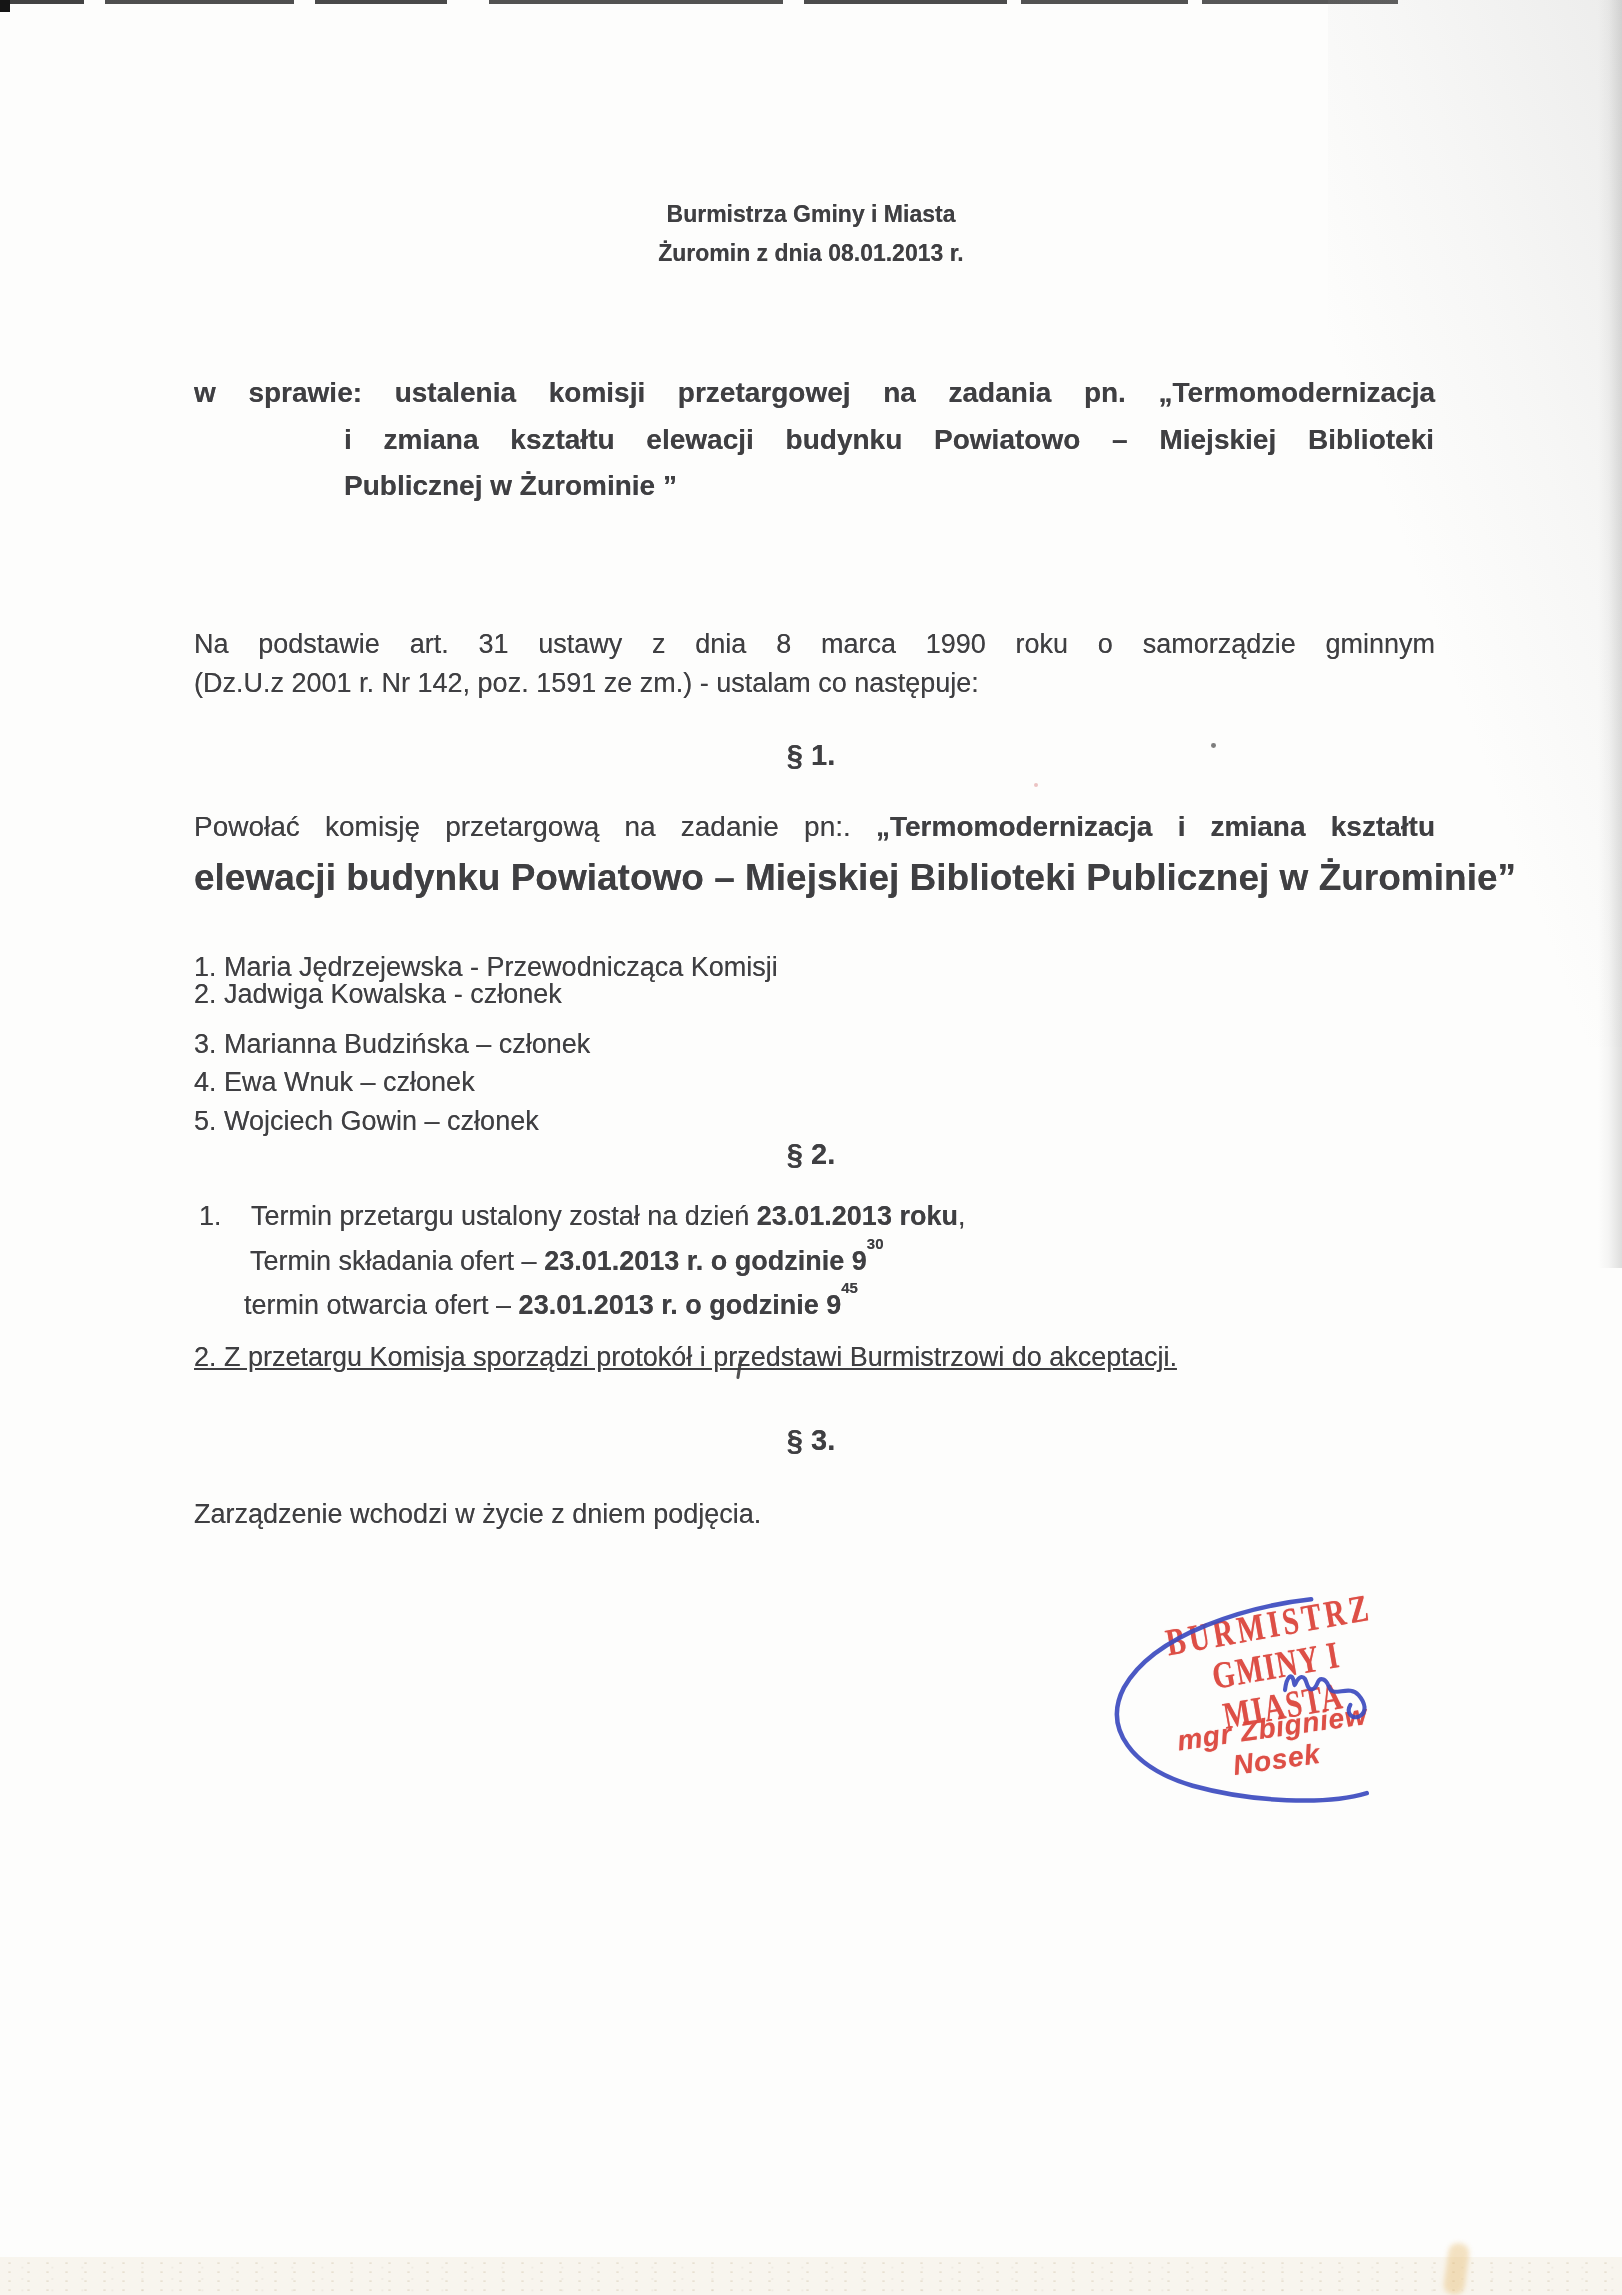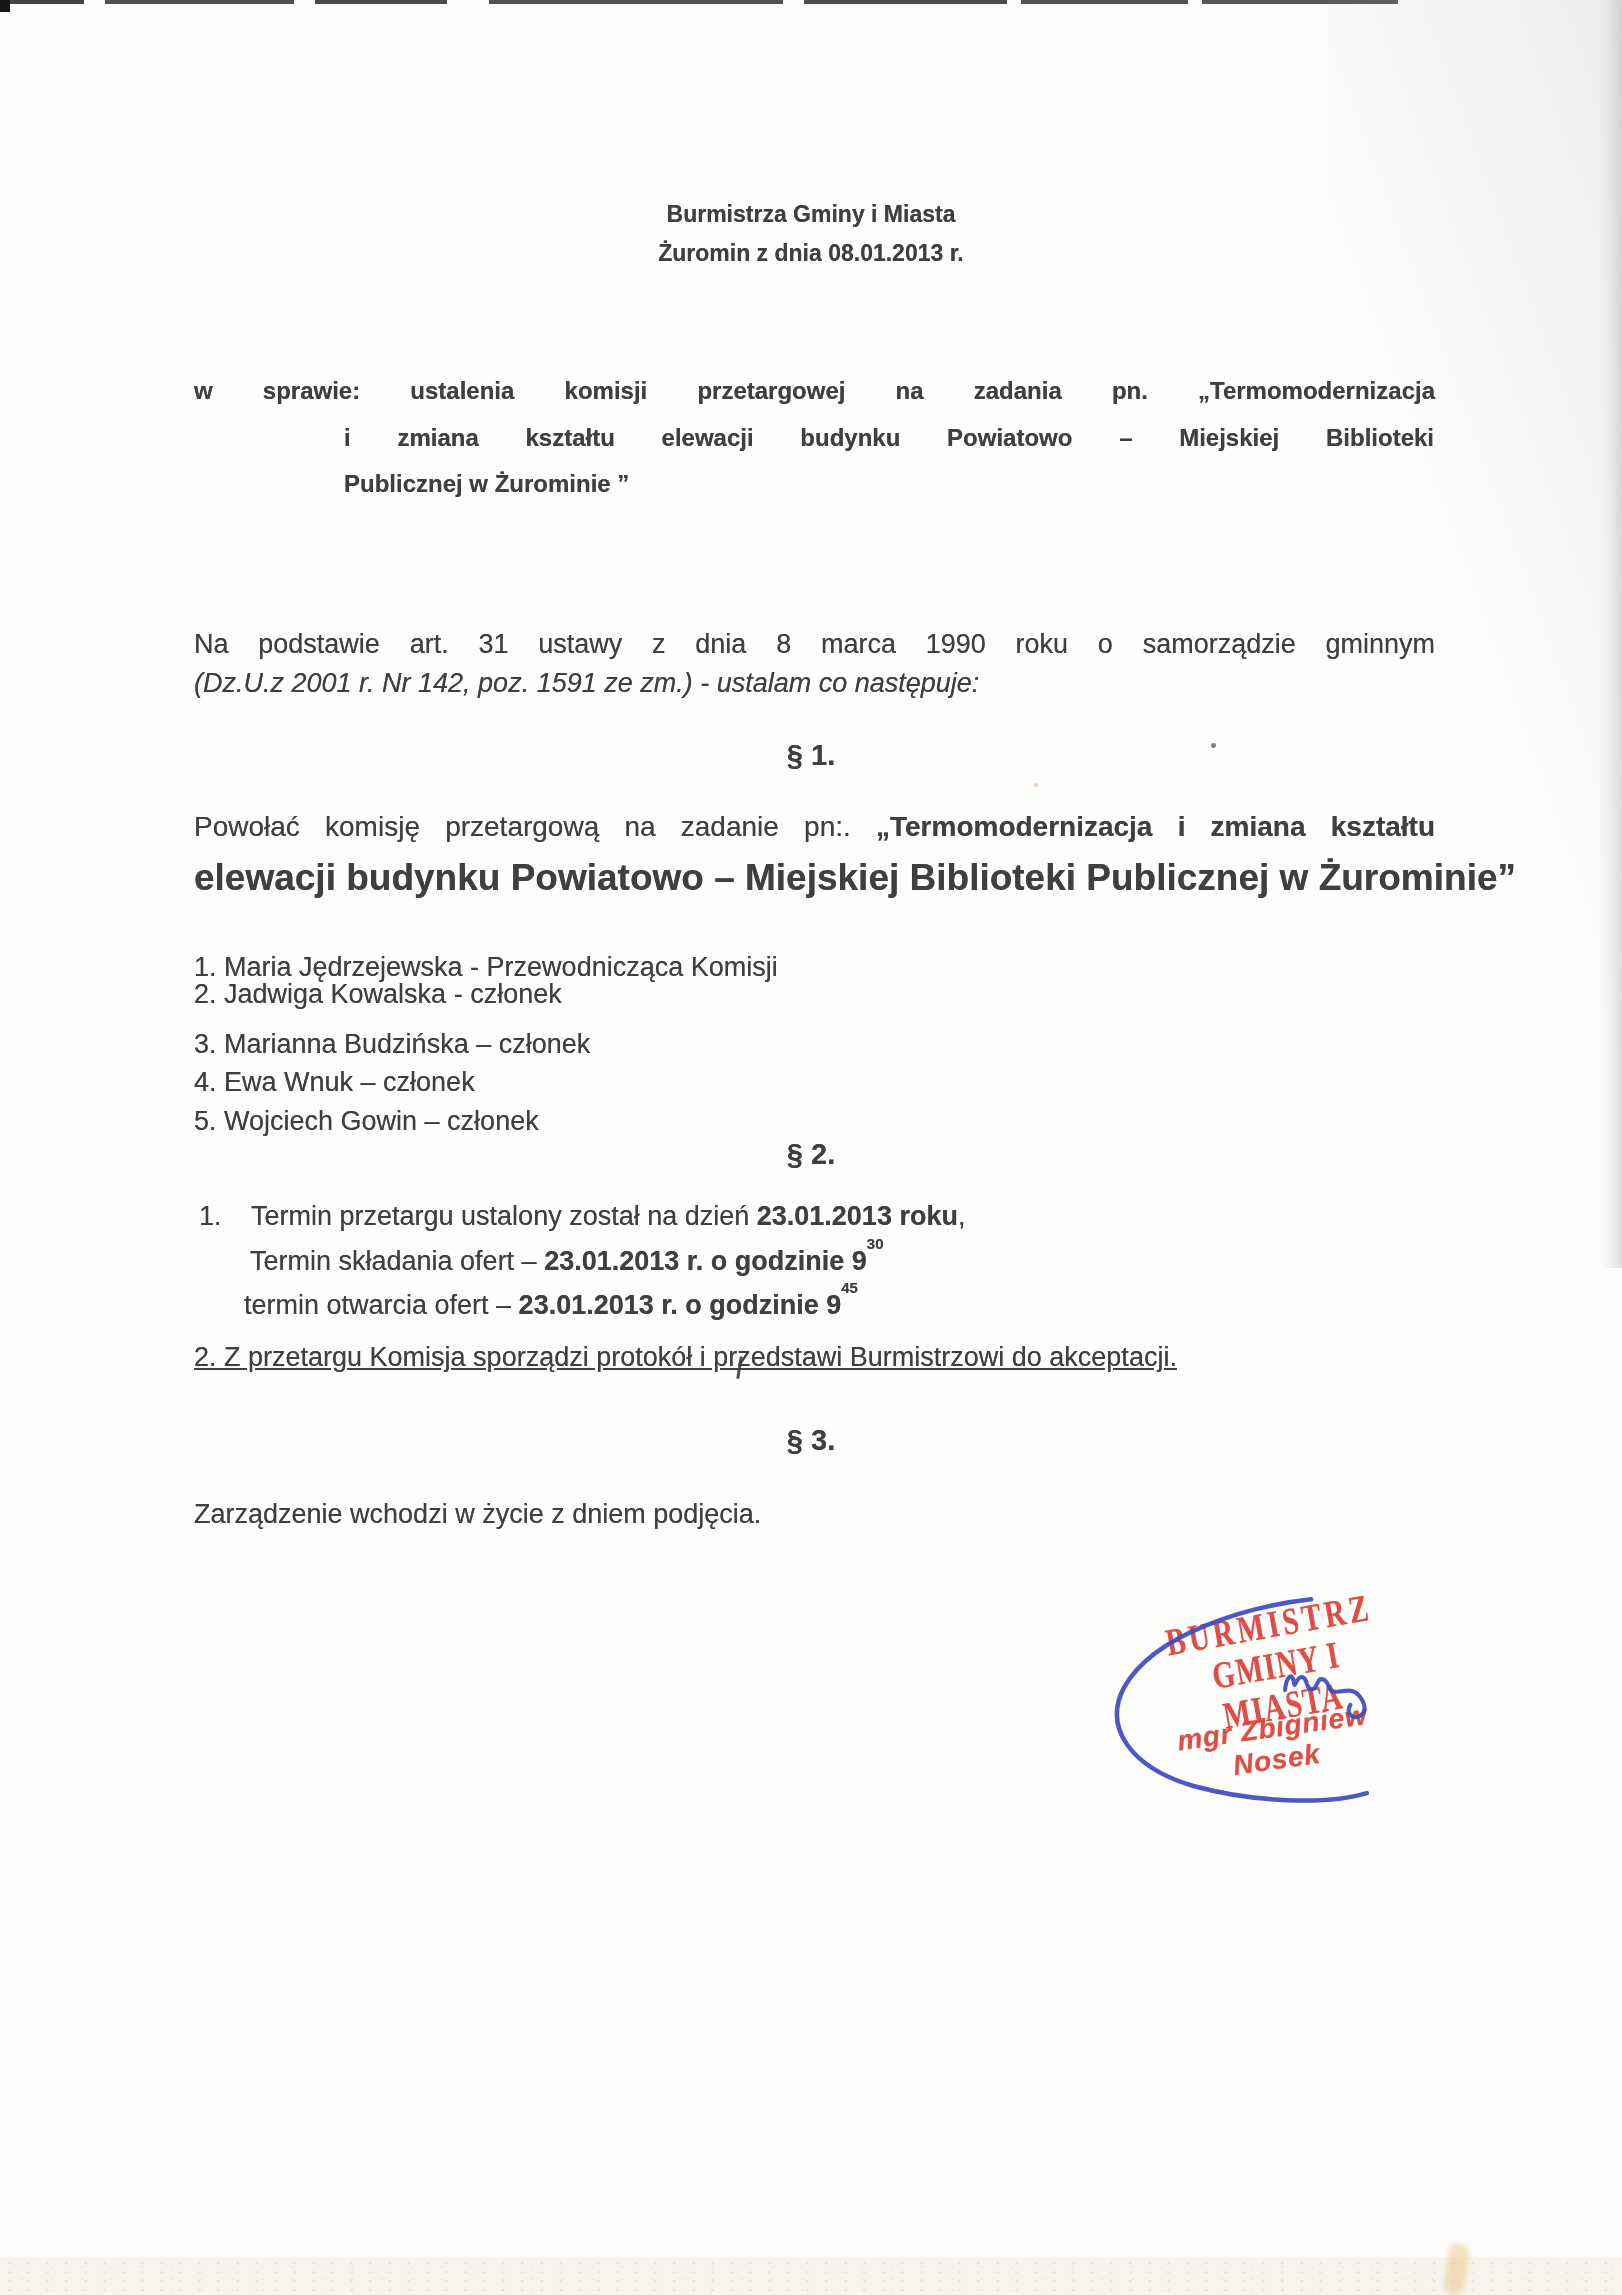--- a/index.html
+++ b/index.html
@@ -17,21 +17,21 @@
     white-space:pre-wrap;
     text-shadow:0 0 0.6px rgba(70,70,72,.75);
     line-height:1.22;
   }
   .center{left:0;width:1622px;text-align:center;}
   .bold{font-weight:bold;}
   .just{text-align:justify;text-align-last:justify;}
   .title{font-size:34px;font-weight:bold;white-space:pre;}
   .subtitle{font-size:23px;font-weight:bold;line-height:39px;white-space:pre;}
   .body-size{font-size:27px;}
-  .subject-size{font-size:24px;font-weight:bold;}
+  .subject-size{font-size:28px;font-weight:bold;}
   .para-heading{font-size:29px;font-weight:bold;}
   .num{display:inline-block;width:52px;}
   sup.hours{font-size:15px;font-weight:bold;position:relative;top:-11.4px;letter-spacing:0;}
 
   
   .top-strip{
     left:0;top:0;width:1398px;height:4.1px;opacity:.85;
     background:linear-gradient(90deg,
       #222 0 6%, transparent 6% 7.5%,
       #303030 7.5% 21%, transparent 21% 22.5%,
@@ -106,21 +106,21 @@
   <div class="abs" style="left:738px;top:1356px;width:2.5px;height:23px;background:#333;opacity:.85;transform:rotate(9deg);border-radius:1.6px;"></div>
 
   <div class="txt center subtitle" style="top:195px;">Burmistrza Gminy i Miasta</div>
   <div class="txt center subtitle" style="top:234px;">Żuromin z dnia 08.01.2013 r.</div>
 
   <div class="txt subject-size just" style="left:194px;top:376px;width:1241px;">w sprawie: ustalenia komisji przetargowej na zadania pn. „Termomodernizacja</div>
   <div class="txt subject-size just" style="left:344px;top:423px;width:1090px;">i zmiana kształtu elewacji budynku Powiatowo – Miejskiej Biblioteki</div>
   <div class="txt subject-size" style="left:344px;top:469px;">Publicznej w Żurominie ”</div>
 
   <div class="txt body-size just" style="left:194px;top:628px;width:1241px;">Na podstawie art. 31 ustawy z dnia 8 marca 1990 roku o samorządzie gminnym</div>
-  <div class="txt body-size" style="left:194px;top:667px;font-style:italic;">(Dz.U.z 2001 r. Nr 142, poz. 1591 ze zm.) - ustalam co następuje:</div>
+  <div class="txt body-size" style="left:194px;top:667px;">(Dz.U.z 2001 r. Nr 142, poz. 1591 ze zm.) - ustalam co następuje:</div>
 
   <div class="txt center para-heading" style="top:738px;">§ 1.</div>
   <div class="txt just" style="left:194px;top:810px;width:1241px;font-size:28px;"><span>Powołać komisję przetargową na zadanie pn:. </span><span class="bold">„Termomodernizacja i zmiana kształtu</span></div>
   <div class="txt bold" style="left:194px;top:855px;font-size:37px;">elewacji budynku Powiatowo – Miejskiej Biblioteki Publicznej w Żurominie”</div>
 
   <div class="txt body-size" style="left:194px;top:951px;">1. Maria Jędrzejewska - Przewodnicząca Komisji</div>
   <div class="txt body-size" style="left:194px;top:978px;">2. Jadwiga Kowalska - członek</div>
   <div class="txt body-size" style="left:194px;top:1028px;">3. Marianna Budzińska – członek</div>
   <div class="txt body-size" style="left:194px;top:1066px;">4. Ewa Wnuk – członek</div>
   <div class="txt body-size" style="left:194px;top:1105px;">5. Wojciech Gowin – członek</div>

